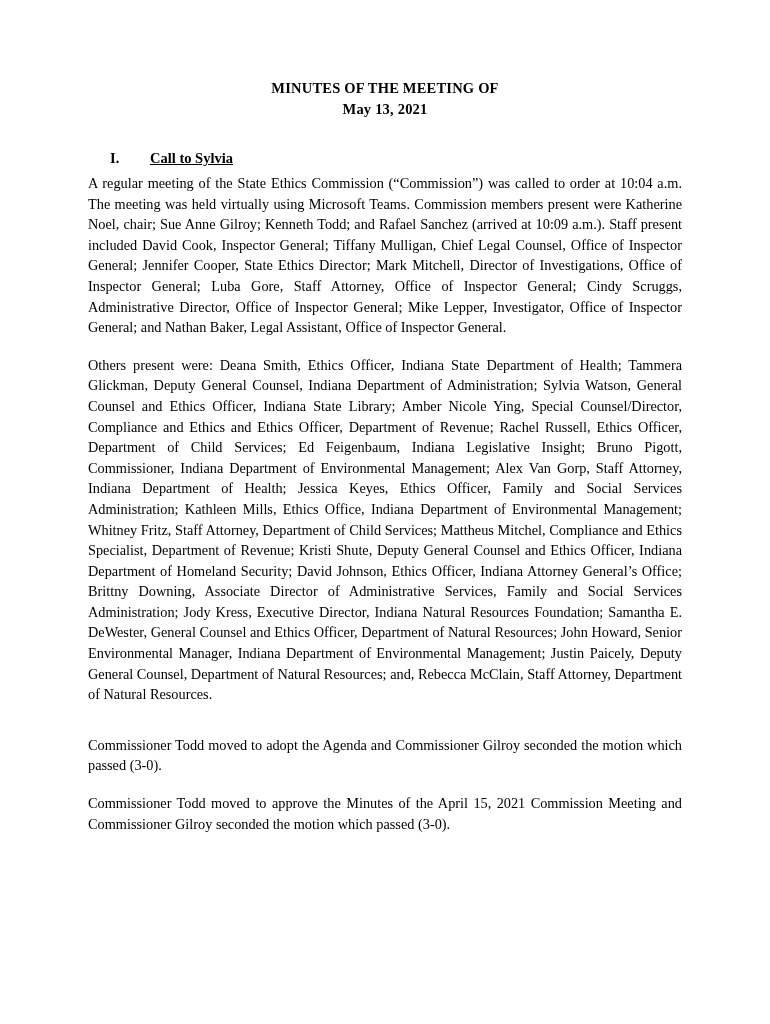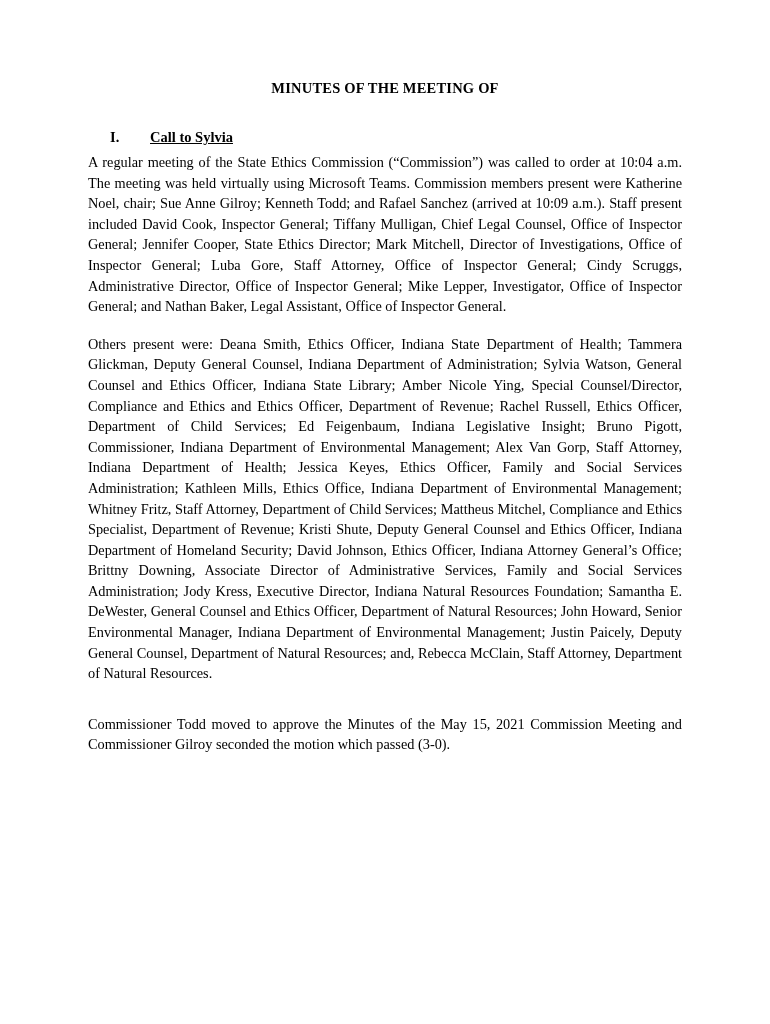--- a/index.html
+++ b/index.html
@@ -60,28 +60,30 @@
   p.body.first {
   }
 </style>
 </head>
 <body>
 
 <div class="page">
 
   <div class="doc-title">
     <div>MINUTES OF THE MEETING OF</div>
+    <div>May 13, 2021</div>
   </div>
 
   <div class="section">
     <div class="section-heading">
       <span class="numeral">I.</span>
       <span class="heading-text">Call to Sylvia</span>
     </div>
     <p class="body first">A regular meeting of the State Ethics Commission (“Commission”) was called to order at 10:04 a.m. The meeting was held virtually using Microsoft Teams. Commission members present were Katherine Noel, chair; Sue Anne Gilroy; Kenneth Todd; and Rafael Sanchez (arrived at 10:09 a.m.). Staff present included David Cook, Inspector General; Tiffany Mulligan, Chief Legal Counsel, Office of Inspector General; Jennifer Cooper, State Ethics Director; Mark Mitchell, Director of Investigations, Office of Inspector General; Luba Gore, Staff Attorney, Office of Inspector General; Cindy Scruggs, Administrative Director, Office of Inspector General; Mike Lepper, Investigator, Office of Inspector General; and Nathan Baker, Legal Assistant, Office of Inspector General.</p>
     <p class="body">Others present were: Deana Smith, Ethics Officer, Indiana State Department of Health; Tammera Glickman, Deputy General Counsel, Indiana Department of Administration; Sylvia Watson, General Counsel and Ethics Officer, Indiana State Library; Amber Nicole Ying, Special Counsel/Director, Compliance and Ethics and Ethics Officer, Department of Revenue; Rachel Russell, Ethics Officer, Department of Child Services; Ed Feigenbaum, Indiana Legislative Insight; Bruno Pigott, Commissioner, Indiana Department of Environmental Management; Alex Van Gorp, Staff Attorney, Indiana Department of Health; Jessica Keyes, Ethics Officer, Family and Social Services Administration; Kathleen Mills, Ethics Office, Indiana Department of Environmental Management; Whitney Fritz, Staff Attorney, Department of Child Services; Mattheus Mitchel, Compliance and Ethics Specialist, Department of Revenue; Kristi Shute, Deputy General Counsel and Ethics Officer, Indiana Department of Homeland Security; David Johnson, Ethics Officer, Indiana Attorney General’s Office; Brittny Downing, Associate Director of Administrative Services, Family and Social Services Administration; Jody Kress, Executive Director, Indiana Natural Resources Foundation; Samantha E. DeWester, General Counsel and Ethics Officer, Department of Natural Resources; John Howard, Senior Environmental Manager, Indiana Department of Environmental Management; Justin Paicely, Deputy General Counsel, Department of Natural Resources; and, Rebecca McClain, Staff Attorney, Department of Natural Resources.</p>
   </div>
 
   <div class="section">
-    <p class="body">Commissioner Todd moved to approve the Minutes of the May 15, 2021 Commission Meeting and Commissioner Gilroy seconded the motion which passed (3-0).</p>
+    <p class="body first">Commissioner Todd moved to adopt the Agenda and Commissioner Gilroy seconded the motion which passed (3-0).</p>
+    <p class="body">Commissioner Todd moved to approve the Minutes of the April 15, 2021 Commission Meeting and Commissioner Gilroy seconded the motion which passed (3-0).</p>
   </div>
 
 </div>
 
 </body></html>

